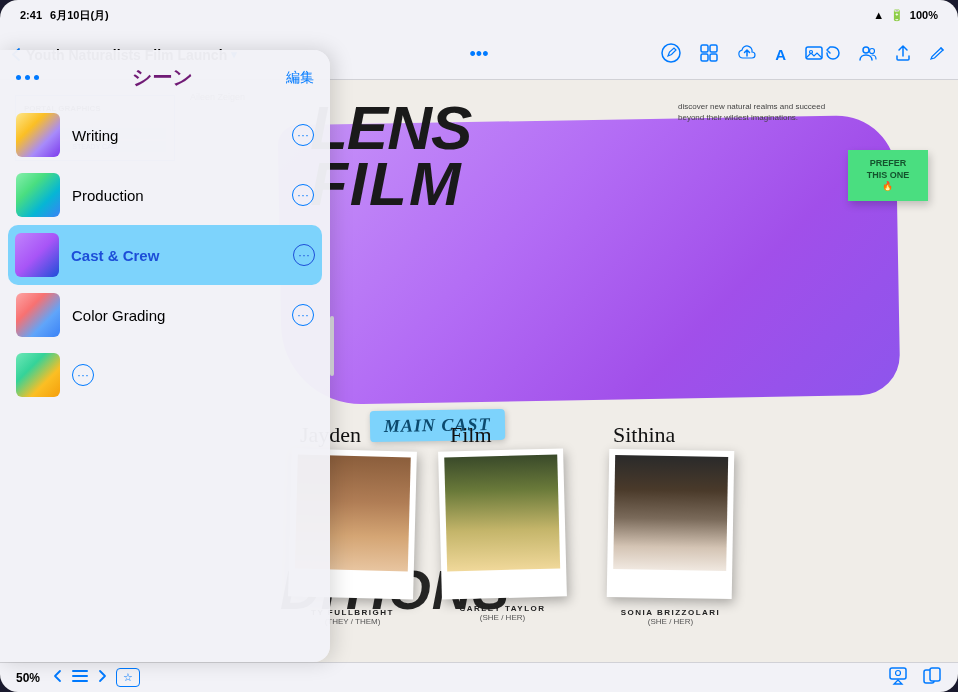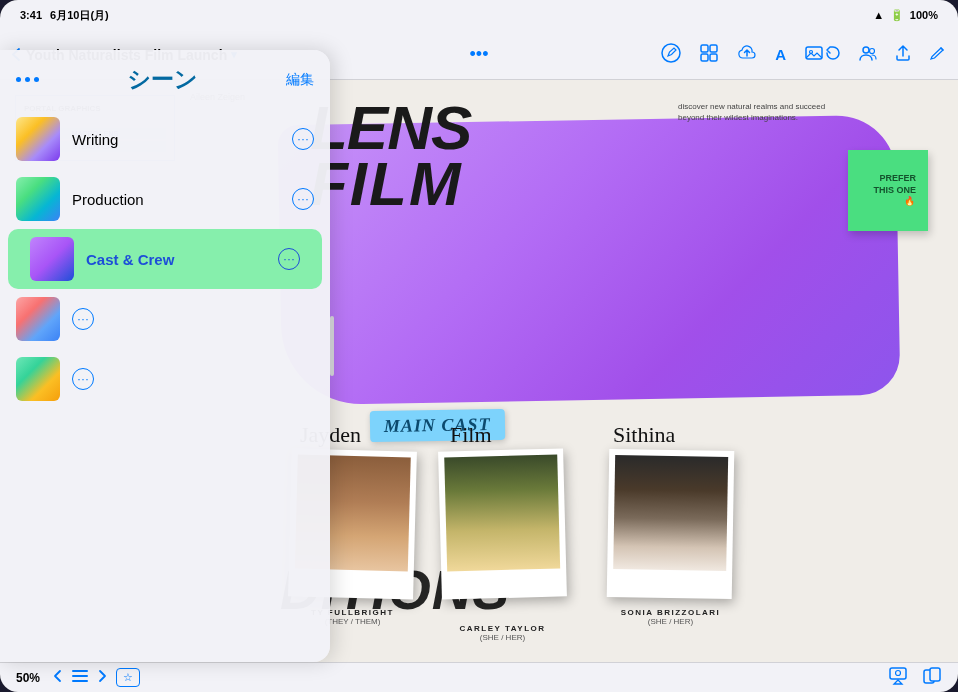--- a/index.html
+++ b/index.html
@@ -85,25 +85,25 @@
       border-radius: 20px 60px 40px 80px;
       transform: rotate(-1deg);
       opacity: 0.85;
     }
 
     
     .sticky-note {
       position: absolute;
       top: 70px; right: 30px;
       background: #4ade80;
-      padding: 23px 12px;
+      padding: 8px 12px;
       width: 80px;
       font-size: 9px;
       font-weight: 700;
-      text-align: right;
+      text-align: center;
       color: #14532d;
       line-height: 1.3;
       box-shadow: 2px 4px 8px rgba(0,0,0,0.2);
     }
 
     
     .annotation-box {
       position: absolute;
       top: 10px; left: 10px;
       background: rgba(255,255,255,0.9);
@@ -154,23 +154,23 @@
     }
     .scene-dots {
       display: flex; gap: 4px;
     }
     .scene-dot {
       width: 5px; height: 5px;
       border-radius: 50%;
       background: #007aff;
     }
     .scene-title {
-      font-size: 23px;
+      font-size: 20px;
       font-weight: 600;
-      color: #0369a1;
+      color: #701a75;
     }
     .scene-edit {
       font-size: 14px;
       color: #007aff;
       cursor: pointer;
     }
 
     
     .scene-list {
       flex: 1;
@@ -178,21 +178,21 @@
       padding: 4px 0;
     }
     .scene-item {
       display: flex;
       align-items: center;
       padding: 8px 16px;
       gap: 12px;
       cursor: pointer;
       min-height: 52px;
     }
-    .scene-item.active { background: #86efac; border-radius: 10px; margin: 0 8px; padding: 8px 22px; }
+    .scene-item.active { background: #7dd3fc; border-radius: 10px; margin: 0 8px; padding: 8px 7px; }
     .scene-thumb {
       width: 44px;
       height: 44px;
       border-radius: 6px;
       background: #ccc;
       flex-shrink: 0;
       overflow: hidden;
       display: flex;
       align-items: center;
       justify-content: center;
@@ -273,21 +273,21 @@
       z-index: 5;
     }
   </style>
 </head>
 <body>
 
 <div class="ipad-frame">
 
   <div class="status-bar">
     <div class="status-bar-left">
-      <span>3:41</span>
+      <span>2:41</span>
       <span>6月10日(月)</span>
     </div>
     <div class="status-bar-right">
       <span>▲</span>
       <span>🔋</span>
       <span>100%</span>
     </div>
   </div>
 
   <div class="nav-bar">
@@ -410,21 +410,21 @@
           </div>
         </div>
 
         <div style="display:flex; flex-direction:column; align-items:center; gap:6px;">
           <div style="position:relative;">
             <div style="font-family:'Brush Script MT', cursive; font-size:22px; color:#111; position:absolute; top:-28px; left:10px; z-index:5;">Film</div>
             <div style="width:125px; height:148px; background:#fff; padding:6px 6px 28px 6px; box-shadow:2px 4px 12px rgba(0,0,0,0.3); transform:rotate(-1.5deg);">
               <div style="width:100%; height:100%; background:linear-gradient(180deg, #3a4a2a 0%, #6a7a3a 30%, #c4b56a 65%, #f0d89a 100%);"></div>
             </div>
           </div>
-          <div style="text-align:center; margin-top:20px;">
+          <div style="text-align:center; margin-top:0;">
             <div style="font-size:8px; font-weight:700; letter-spacing:1.5px; color:#222; text-transform:uppercase;">CARLEY TAYLOR</div>
             <div style="font-size:8px; color:#555;">(SHE / HER)</div>
           </div>
         </div>
 
         <div style="display:flex; flex-direction:column; align-items:center; gap:6px;padding-left:18px;">
           <div style="position:relative;">
             <div style="font-family:'Brush Script MT', cursive; font-size:22px; color:#111; position:absolute; top:-28px; left:5px; z-index:5;">Sithina</div>
             <div style="width:125px; height:148px; background:#fff; padding:6px 6px 28px 6px; box-shadow:2px 4px 12px rgba(0,0,0,0.3); transform:rotate(1deg);">
               <div style="width:100%; height:100%; background:linear-gradient(180deg, #2a2a2a 0%, #4a3a2a 30%, #7a6a5a 55%, #d4c4b4 80%, #f0e8e0 100%);"></div>
@@ -472,20 +472,21 @@
       </div>
 
       <div class="scene-item active">
         <div class="scene-thumb thumb-cast"></div>
         <span class="scene-name">Cast &amp; Crew</span>
         <div class="scene-more" style="border-color:#1d4ed8; color:#1d4ed8;">···</div>
       </div>
 
       <div class="scene-item">
         <div class="scene-thumb thumb-color"></div>
+        <span class="scene-name">Color Grading</span>
         <div class="scene-more">···</div>
       </div>
 
       <div class="scene-item">
         <div class="scene-thumb thumb-marketing"></div>
         <div class="scene-more">···</div>
       </div>
 
     </div>
 

